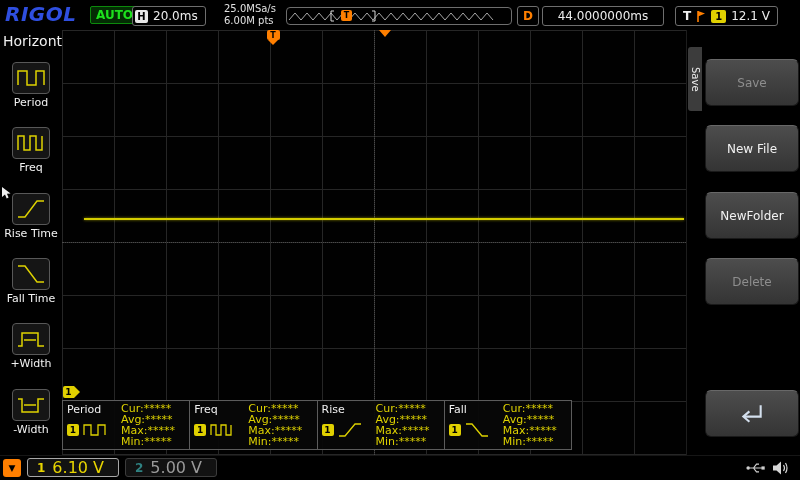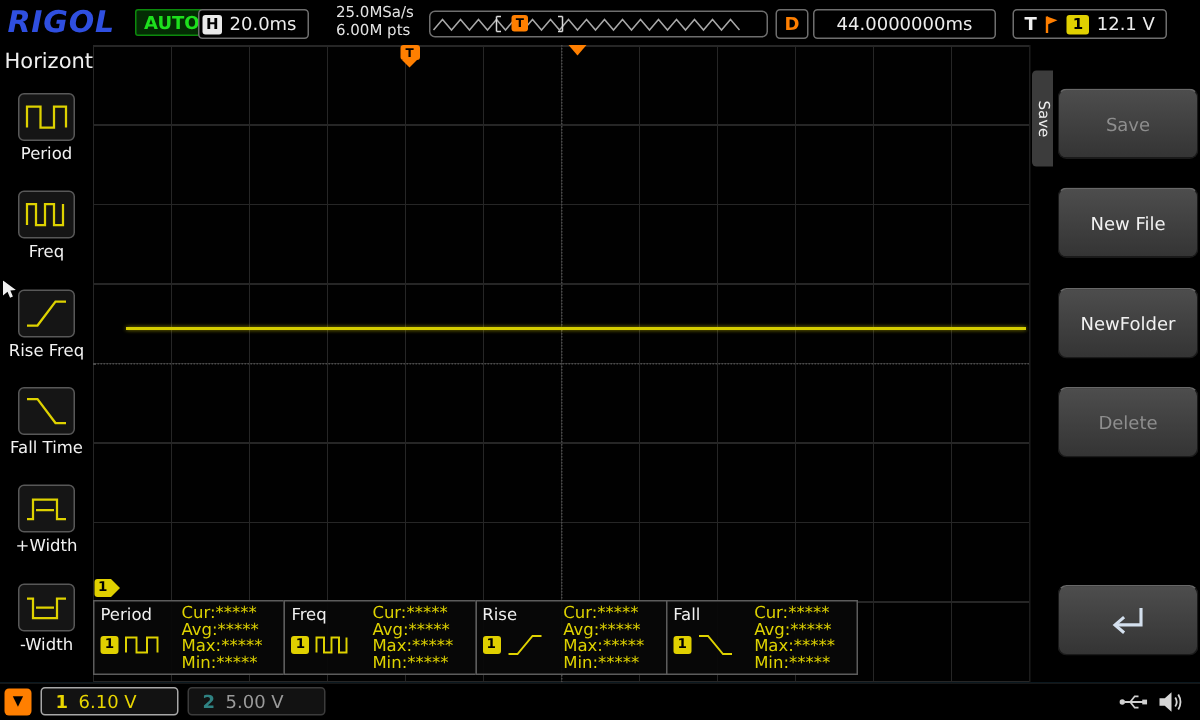--- a/index.html
+++ b/index.html
@@ -87,21 +87,21 @@
         font-size:9px;display:flex;align-items:center;justify-content:center;}
   .chbox{position:absolute;top:2px;width:92px;height:19px;border-radius:3px;background:#121212;display:flex;
          align-items:center;gap:7px;padding:0 9px;box-sizing:border-box;}
   .ch1{left:27px;border:1px solid #a8a8a8;}
   .ch2{left:125px;border:1px solid #3c3c3c;}
   .ch1 .chlab,.ch1 .chval{color:#e8d500;}
   .ch1 .chlab{font-weight:bold;}
   .ch2 .chlab{color:#2f8282;font-weight:bold;}
   .ch2 .chval{color:#9a9a9a;}
   .chlab{font-size:12px;}
-  .chval{font-size:12px;}
+  .chval{font-size:16px;}
   .usb{position:absolute;left:746px;top:5px;}
   .spk{position:absolute;left:772px;top:4px;}
 </style>
 </head>
 <body>
 
 <div class="screen">
 
   <div class="topbar">
     <div class="logo">RIGOL</div>
@@ -165,21 +165,21 @@
 
       <div class="lm-item">
         <svg class="cursor" width="10" height="12" viewBox="0 0 10 12">
           <polygon points="0,0 0,10 3,7.5 4.7,11.5 6.6,10.6 4.9,6.7 8.6,6.4" fill="#f0f0f0"></polygon>
         </svg>
         <div class="lm-icon">
           <svg width="30" height="24" viewBox="0 0 30 24">
               <path d="M2 20 L9 20 L21 4 L28 4" fill="none" stroke="#ded200" stroke-width="1.5"></path>
             </svg>
         </div>
-        <div class="lm-label">Rise Freq</div>
+        <div class="lm-label">Rise Time</div>
       </div>
 
       <div class="lm-item">
         <div class="lm-icon">
           <svg width="30" height="24" viewBox="0 0 30 24">
               <path d="M2 4 L9 4 L21 20 L28 20" fill="none" stroke="#ded200" stroke-width="1.5"></path>
             </svg>
         </div>
         <div class="lm-label">Fall Time</div>
       </div>

